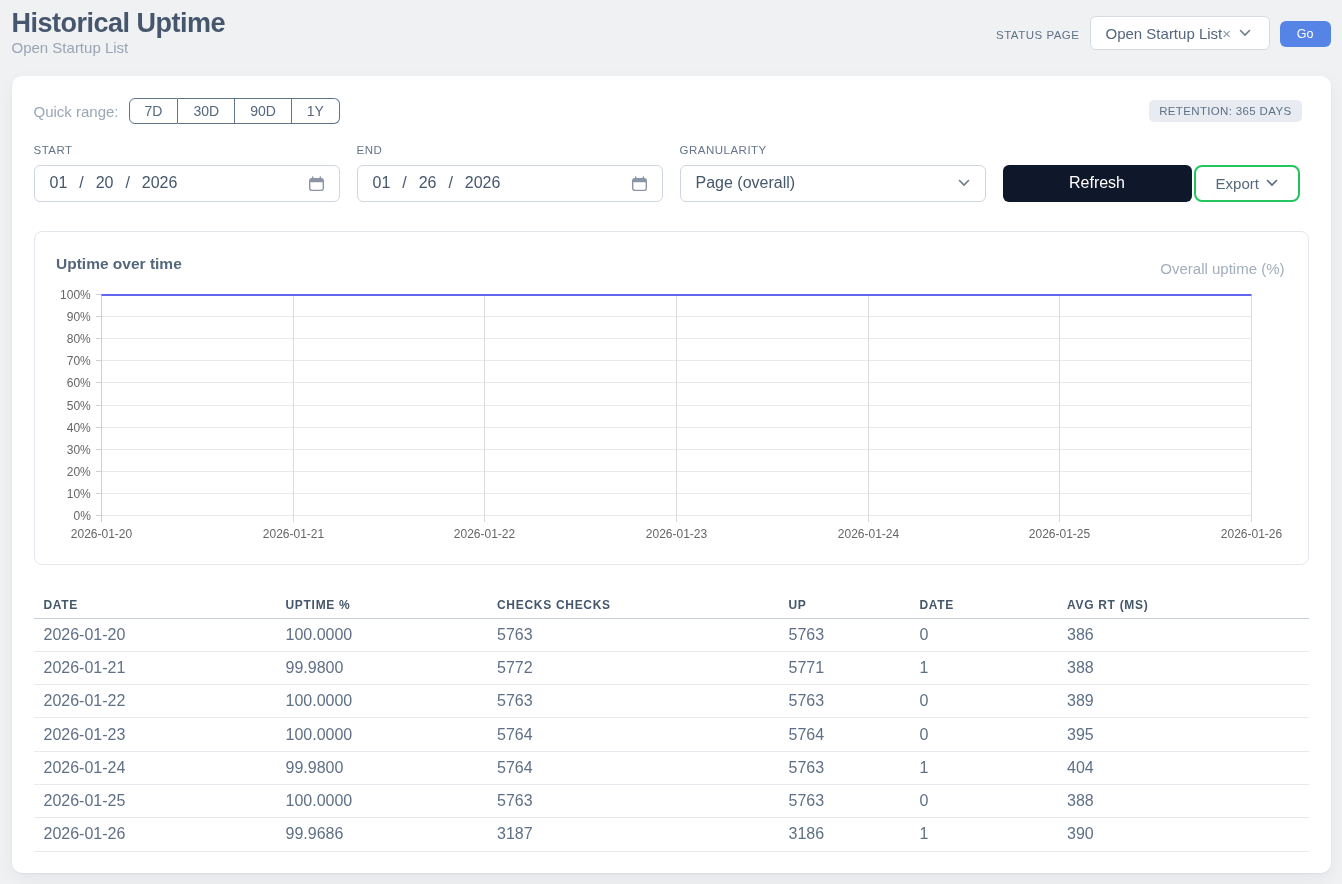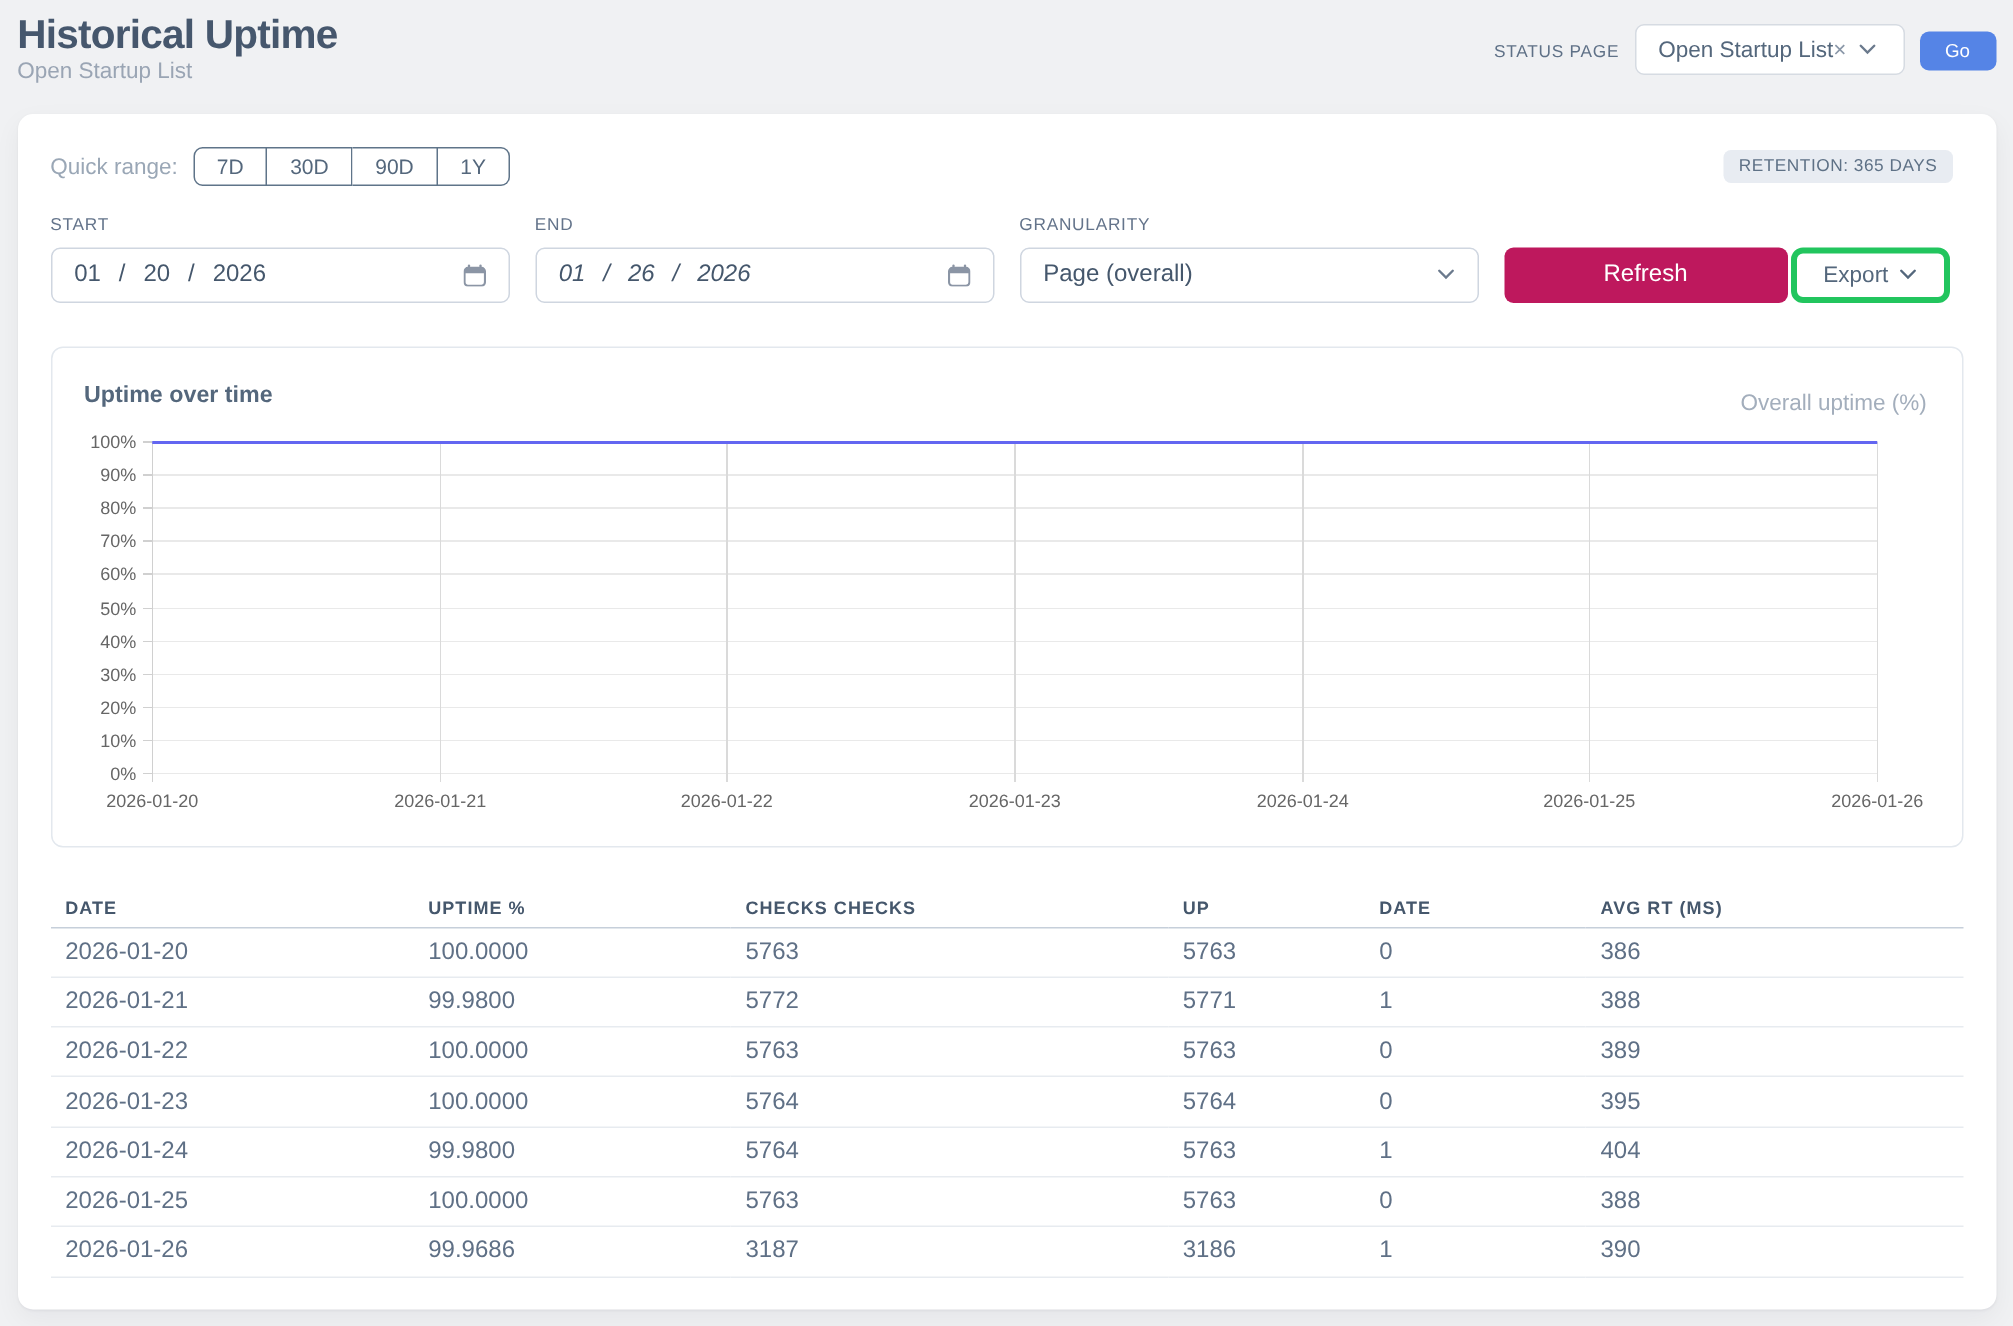--- a/index.html
+++ b/index.html
@@ -40,22 +40,22 @@
 .seg button:last-child { border-radius:0 6px 6px 0; }
 .badge { position:absolute; right:7px; top:1.5px; height:22px; line-height:22px; background:#e8ecf2; border-radius:5px; padding:0 10px; font-size:11.5px; font-weight:400; letter-spacing:0.35px; color:#5e7186; }
 
 .controls { display:flex; margin-top:19px; }
 .field { width:306px; margin-right:17px; }
 .flabel { font-size:11.5px; font-weight:400; color:#64748b; letter-spacing:0.5px; display:block; line-height:14px; margin-bottom:8px; }
 .inp { height:36.5px; border:1px solid #cfd6e0; border-radius:6px; background:#fff; display:flex; align-items:center; padding:0 15px; font-size:16px; color:#45576c; position:relative; }
 .inp .cal { position:absolute; right:15px; top:10px; width:15px; height:15px; }
 .sel { justify-content:space-between; }
 .actions { width:305px; margin-right:0; display:flex; align-items:flex-end; }
-.refresh { width:189px; height:36.5px; background:#be185d; color:#fff; border:none; border-radius:6px; font-size:16px; font-family:inherit; }
-.export { width:106.5px; height:36.5px; margin-left:2px; background:#fff; border:4px solid #22c55e; border-radius:8px; font-size:15px; color:#54677c; font-family:inherit; display:flex; align-items:center; justify-content:center; }
+.refresh { width:189px; height:36.5px; background:#0f172a; color:#fff; border:none; border-radius:6px; font-size:16px; font-family:inherit; }
+.export { width:106.5px; height:36.5px; margin-left:2px; background:#fff; border:2px solid #22c55e; border-radius:8px; font-size:15px; color:#54677c; font-family:inherit; display:flex; align-items:center; justify-content:center; }
 .export svg { margin-left:7px; }
 
 
 .chartcard { margin-top:29px; border:1px solid #e3e8ee; border-radius:8px; height:334.5px; position:relative; }
 .ct { position:absolute; left:21.5px; top:23.5px; font-size:15.5px; font-weight:700; color:#54677c; }
 .cr { position:absolute; right:23px; top:28px; font-size:15px; color:#a3aebc; }
 
 
 table { width:100%; border-collapse:collapse; margin-top:24px; table-layout:fixed; }
 th { text-align:left; font-size:12px; line-height:14px; letter-spacing:0.7px; color:#45576c; padding:8.5px 10px 6px 10px; border-bottom:1px solid #c6cfda; }
@@ -103,21 +103,21 @@
               <rect x="2.9" y="0.3" width="1.5" height="3.4" rx="0.75" fill="#8b95a5"></rect>
               <rect x="10.6" y="0.3" width="1.5" height="3.4" rx="0.75" fill="#8b95a5"></rect>
               <rect x="0.7" y="2.6" width="13.6" height="11.9" rx="2.3" fill="none" stroke="#8b95a5" stroke-width="1.4"></rect>
               <path d="M0.7 4.9 a2.3 2.3 0 0 1 2.3 -2.3 h9 a2.3 2.3 0 0 1 2.3 2.3 v1.3 h-13.6 z" fill="#8b95a5"></path>
             </svg>
         </div>
       </div>
       <div class="field">
         <span class="flabel">END</span>
         <div class="inp">
-            <span style="word-spacing:7.5px;font-style:italic;">01 / 26 / 2026</span>
+            <span style="word-spacing:7.5px;">01 / 26 / 2026</span>
           <svg class="cal" width="15" height="15" viewBox="0 0 15 15">
               <rect x="2.9" y="0.3" width="1.5" height="3.4" rx="0.75" fill="#8b95a5"></rect>
               <rect x="10.6" y="0.3" width="1.5" height="3.4" rx="0.75" fill="#8b95a5"></rect>
               <rect x="0.7" y="2.6" width="13.6" height="11.9" rx="2.3" fill="none" stroke="#8b95a5" stroke-width="1.4"></rect>
               <path d="M0.7 4.9 a2.3 2.3 0 0 1 2.3 -2.3 h9 a2.3 2.3 0 0 1 2.3 2.3 v1.3 h-13.6 z" fill="#8b95a5"></path>
             </svg>
         </div>
       </div>
       <div class="field">
         <span class="flabel">GRANULARITY</span>

